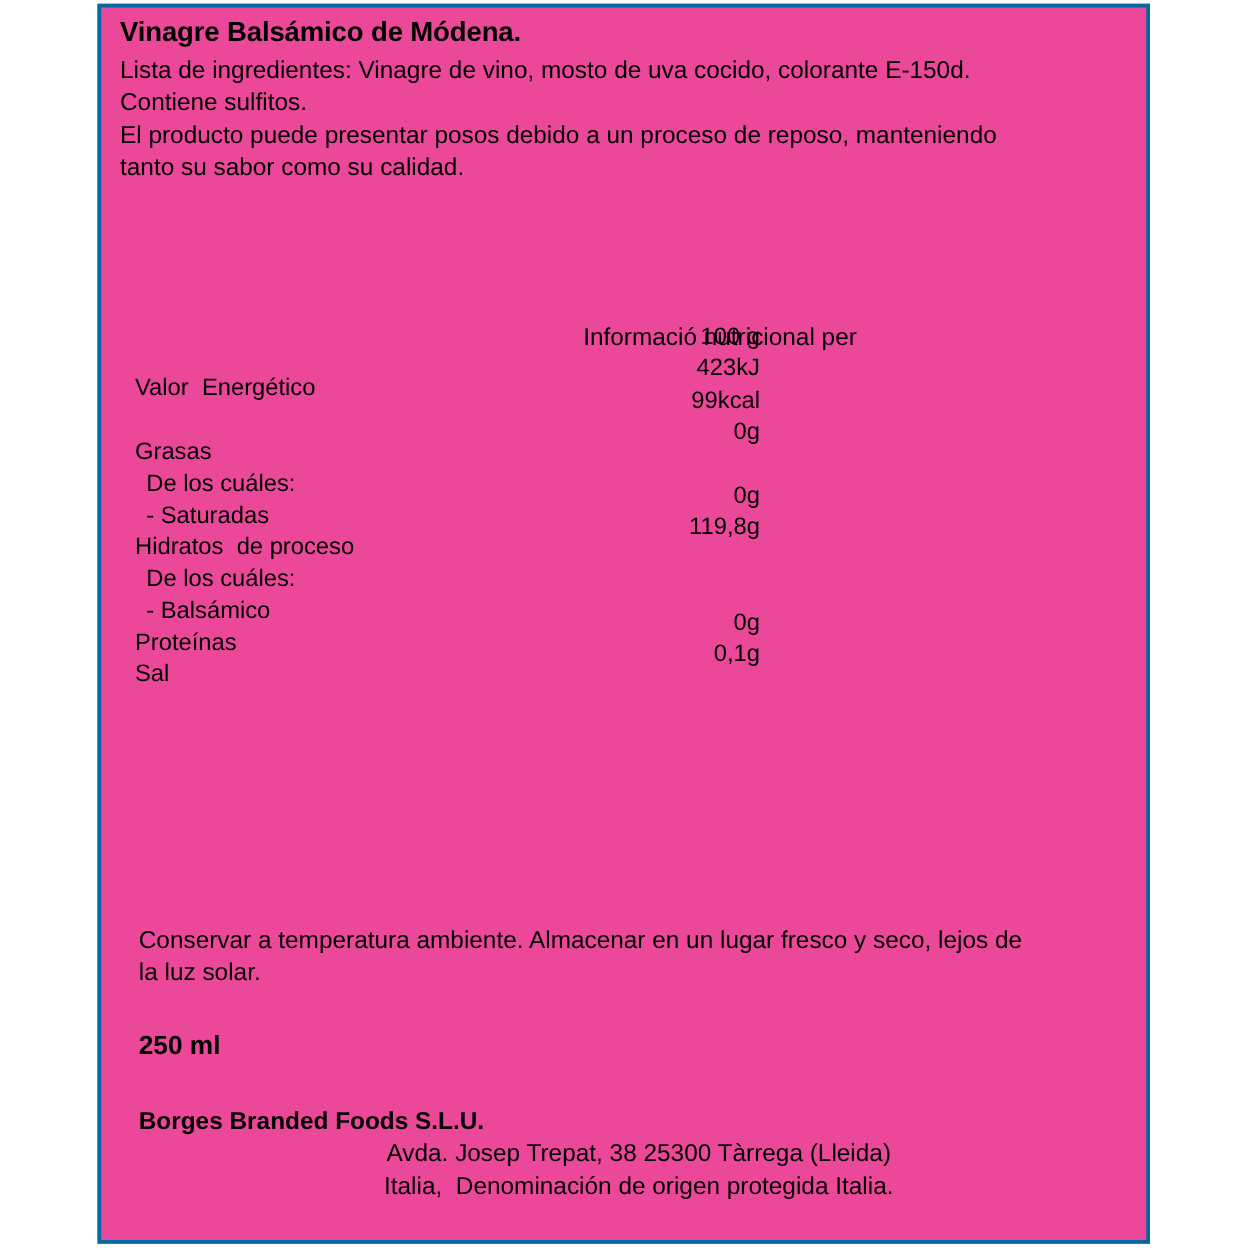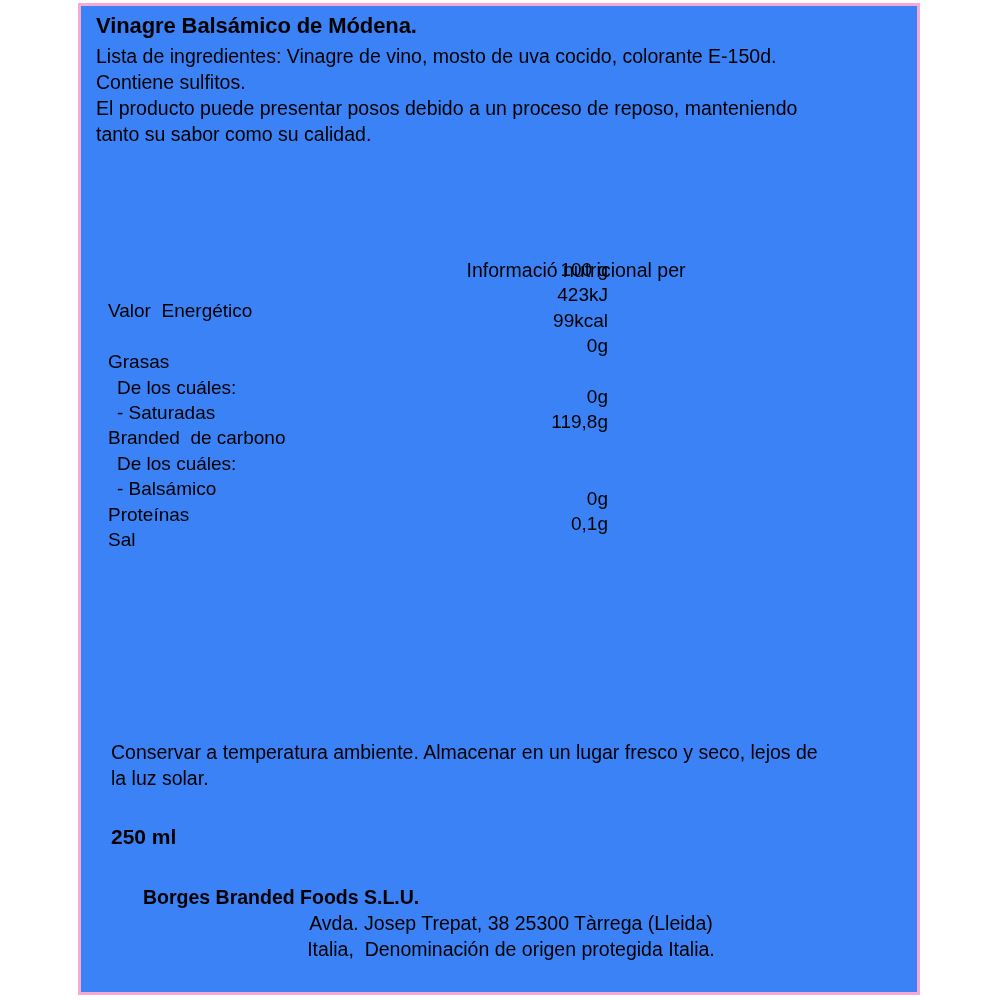--- a/index.html
+++ b/index.html
@@ -16,23 +16,23 @@
     overflow: hidden;
   }
 
   
   .label-frame {
     position: absolute;
     left: 78px;
     top: 3px;
     width: 842px;
     height: 992px;
-    border: 3px solid #f9a8d4;
+    border: 3px solid #0369a1;
     box-sizing: border-box;
-    background: #3b82f6;
+    background: #ec4899;
   }
 
   .label-inner {
     position: absolute;
     left: 15px;
     top: 6px;
     right: 10px;
     bottom: 0;
   }
 
@@ -123,21 +123,20 @@
     position: absolute;
     left: 15px;
     top: 872px;
     width: 800px;
     font-size: 19.5px;
     line-height: 26px;
   }
   .company-name {
     font-weight: bold;
     white-space: pre;
-    margin-left: 32px;
   }
   .company-line { white-space: pre; text-align: center; }
 </style>
 </head>
 <body>
 
 <div class="label-frame">
   <div class="label-inner">
 
     <h1 class="product-title">Vinagre Balsámico de Módena.</h1>
@@ -164,21 +163,21 @@
           <span class="nut-value">423kJ</span>
         </div>
         <div class="nut-row">
           <span class="nut-value">99kcal</span>
         </div>
 
         <div id="nutrient-rows">
             <div class="nut-row"><span class="nut-label">Grasas</span><span class="nut-value">0g</span></div>
             <div class="nut-row"><span class="nut-label indent-1">De los cuáles:</span></div>
             <div class="nut-row"><span class="nut-label indent-2">- Saturadas</span><span class="nut-value">0g</span></div>
-            <div class="nut-row"><span class="nut-label">Branded  de carbono</span><span class="nut-value">119,8g</span></div>
+            <div class="nut-row"><span class="nut-label">Hidratos  de proceso</span><span class="nut-value">119,8g</span></div>
             <div class="nut-row"><span class="nut-label indent-1">De los cuáles:</span></div>
             <div class="nut-row"><span class="nut-label indent-2">- Balsámico</span></div>
             <div class="nut-row"><span class="nut-label">Proteínas</span><span class="nut-value">0g</span></div>
             <div class="nut-row"><span class="nut-label">Sal</span><span class="nut-value">0,1g</span></div>
           </div>
 
       </div>
     </div>
 
     <div class="storage">

